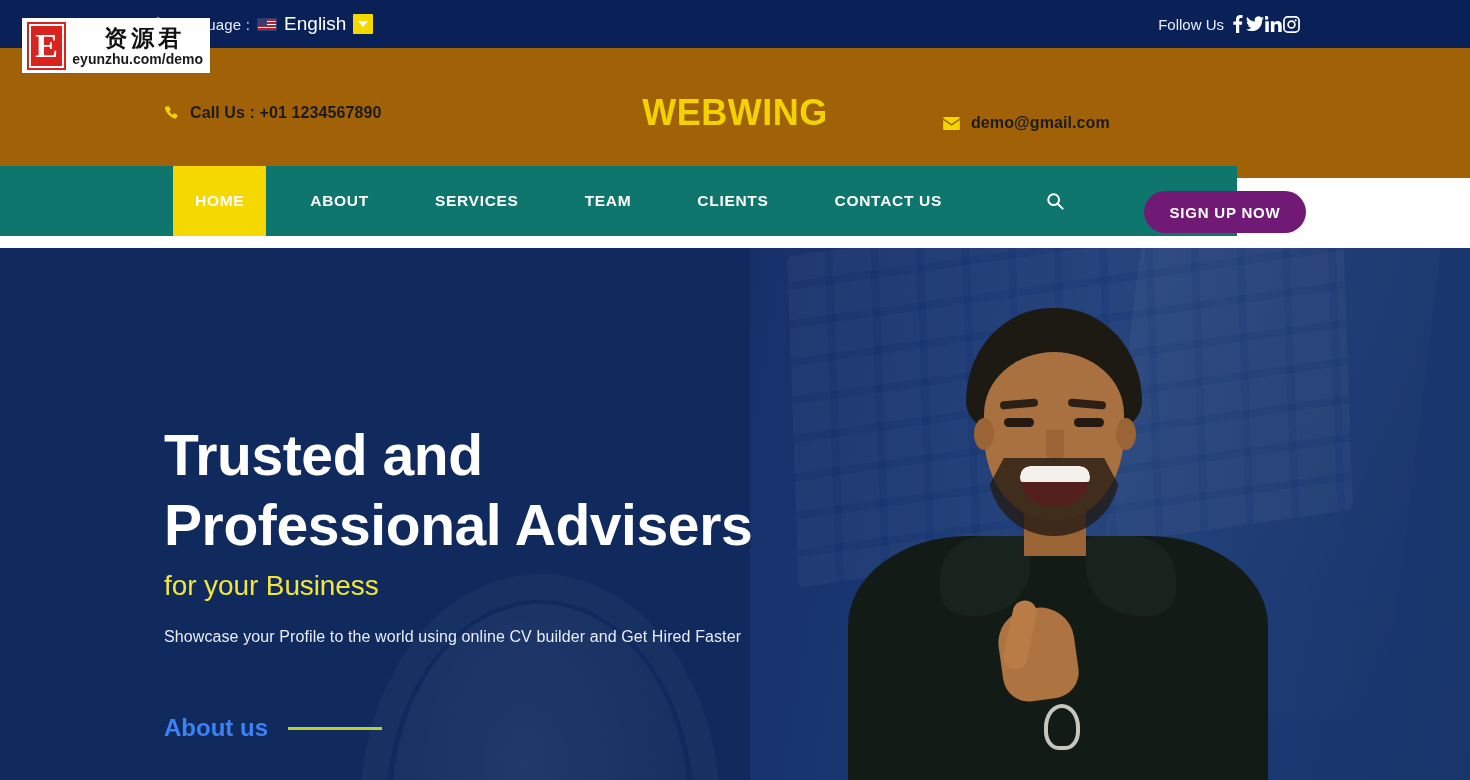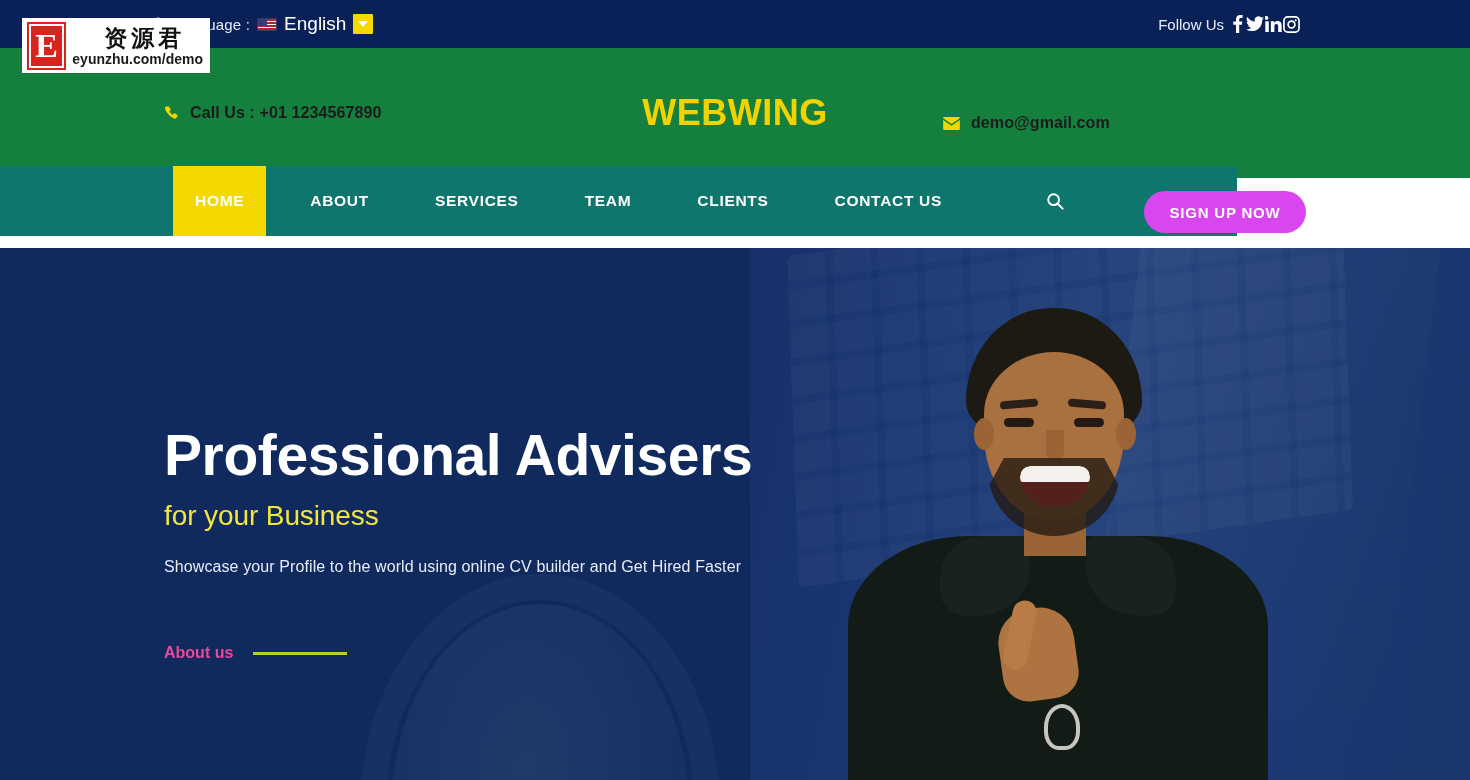--- a/index.html
+++ b/index.html
@@ -47,21 +47,21 @@
   .follow-label { font-size:15px; color:#e9edf7; margin-right:4px; }
   .social-icon {
     width:18px; height:18px; display:flex; align-items:center; justify-content:center;
     color:#ffffff; cursor:pointer;
   }
   .social-icon svg { fill:#ffffff; }
 
   
   .infobar {
     position:absolute; top:48px; left:0;
-    width:1470px; height:130px; background:#15803d;
+    width:1470px; height:130px; background:#a16207;
     display:flex; align-items:center;
   }
   .info-item { display:flex; align-items:center; gap:11px; }
   .info-call { position:absolute; left:164px; }
   .info-mail { position:absolute; left:943px;margin-top:20px; }
   .info-text {
     font-size:16px; font-weight:bold; color:#1b1b1b; letter-spacing:.1px;
   }
   .icon-yellow { color:#f2d600; display:flex; align-items:center; }
   .icon-yellow svg { fill:#f2d600; }
@@ -89,21 +89,21 @@
   .nav-item.active { background:#f5d800; color:#ffffff; min-width:93px; }
   .nav-gap { width:22px; }
 
   .search-btn {
     position:absolute; left:1040px; top:0; height:70px; width:30px;
     display:flex; align-items:center; justify-content:center; cursor:pointer;
   }
   .search-btn svg { stroke:#ffffff; }
   .signup-btn {
     position:absolute; left:1144px; top:191px;
-    width:162px; height:42px; background:#d946ef; border:none; border-radius:21px;
+    width:162px; height:42px; background:#701a75; border:none; border-radius:21px;
     color:#ffffff; font-size:15px; font-weight:bold; letter-spacing:.8px;
     cursor:pointer; font-family:"Liberation Sans", sans-serif;
   }
 
   
   .hero {
     position:absolute; top:248px; left:0;
     width:1470px; height:532px;
     background:#102a5e; overflow:hidden;
   }
@@ -207,21 +207,21 @@
   .hero-sub {
     margin-top:10px;
     font-size:28px; font-weight:normal; color:#f2e63b; letter-spacing:-.1px;
   }
   .hero-desc {
     margin-top:26px; font-size:16px; color:#e8ecf6; letter-spacing:.1px;
   }
   .about-row {
     margin-top:68px; display:flex; align-items:center; gap:20px;
   }
-  .about-title { font-size:16px; font-weight:bold; color:#ec4899; }
+  .about-title { font-size:24px; font-weight:bold; color:#3b82f6; }
   .about-line { width:94px; height:3px; background:#b9cf2a; }
 
   
   .watermark {
     position:absolute; left:22px; top:18px;
     width:188px; height:55px; background:#ffffff;
     display:flex; align-items:center; gap:8px; padding:5px 7px;
     box-shadow:0 0 0 1px rgba(0,0,0,.06);
   }
   .wm-badge {
@@ -367,20 +367,21 @@
           <div class="teeth"></div>
         </div>
       <div class="sleeve"></div>
       <div class="hand"></div>
       <div class="finger"></div>
       <div class="logo-mark"></div>
     </div>
 
     <div class="hero-copy">
       <h1 class="hero-h1">
+        <span>Trusted and</span>
         <span class="l2">Professional Advisers</span>
       </h1>
       <div class="hero-sub">for your Business</div>
       <p class="hero-desc">Showcase your Profile to the world using online CV builder and Get Hired Faster</p>
       <div class="about-row">
         <span class="about-title">About us</span>
         <span class="about-line"></span>
       </div>
     </div>
   </div>

